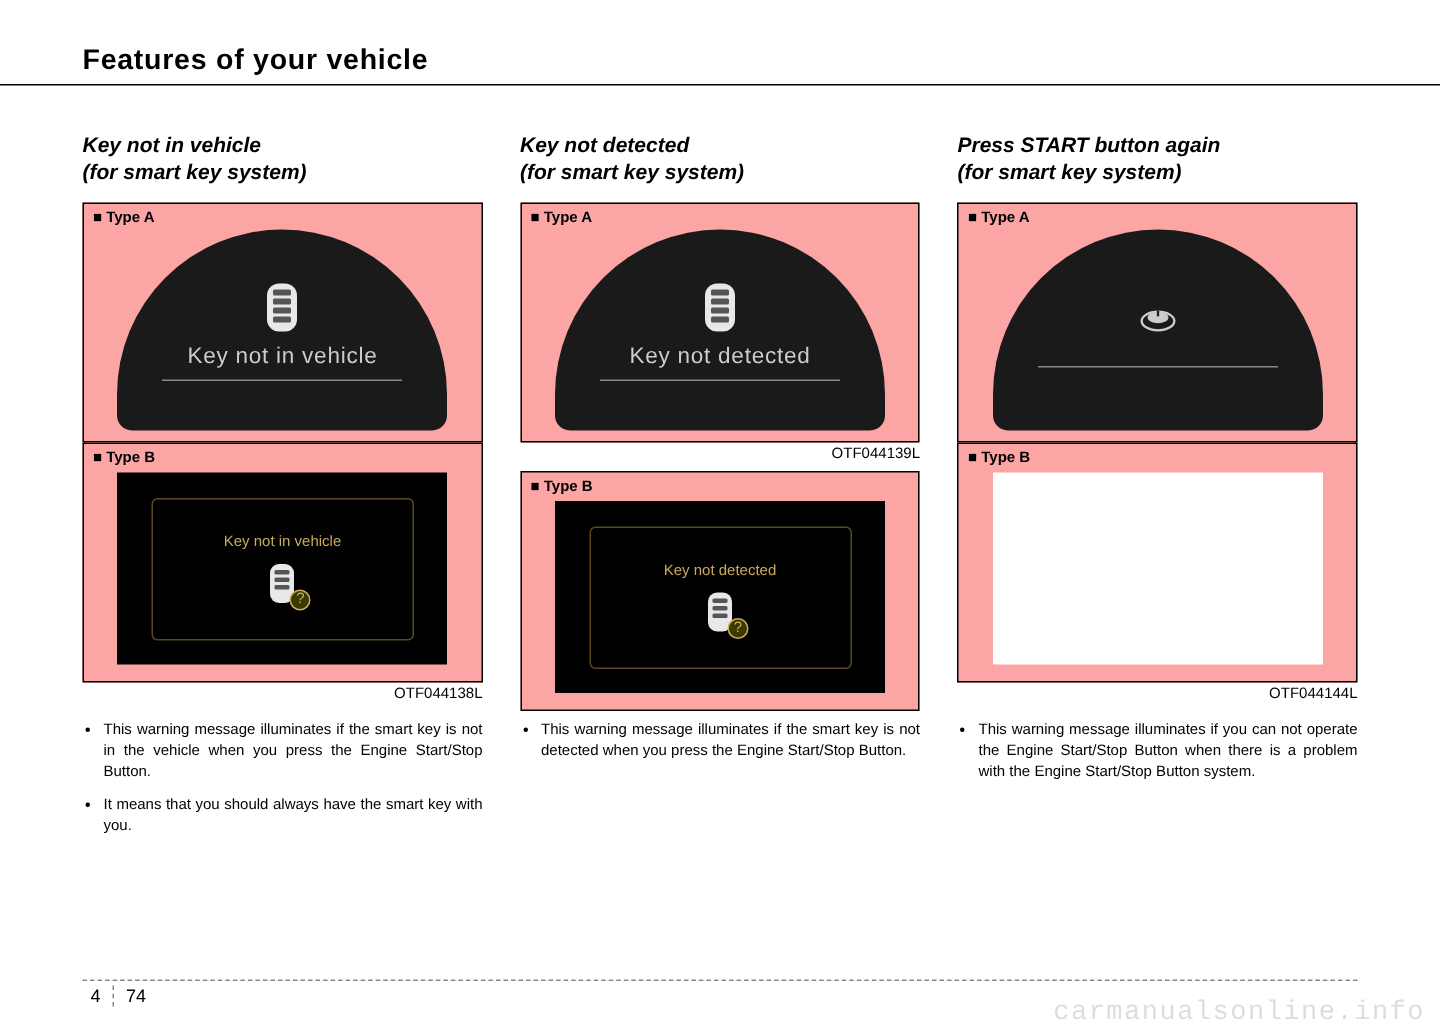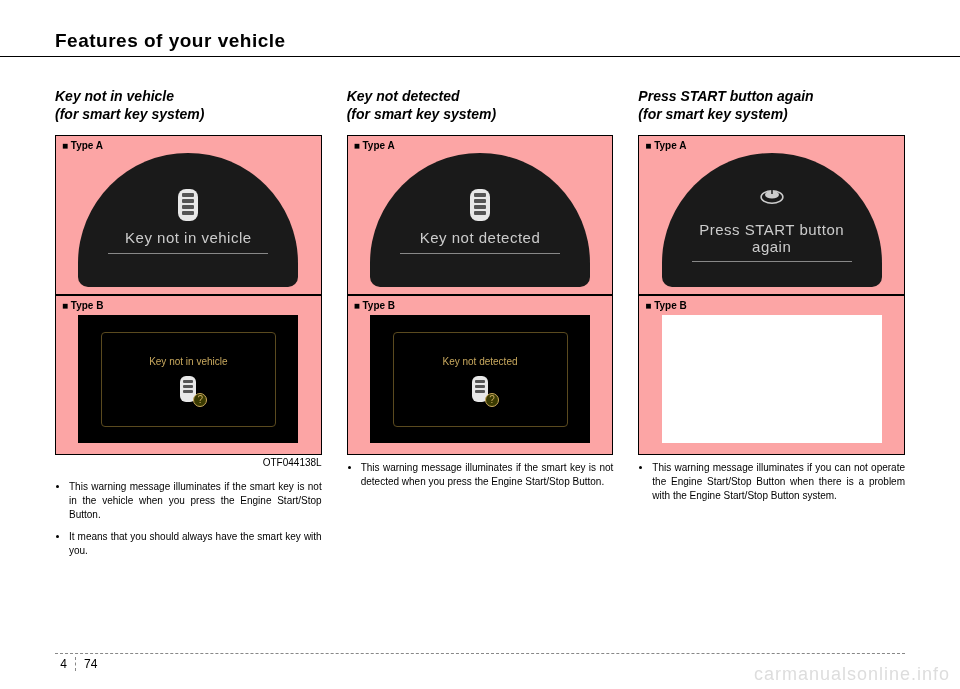--- a/index.html
+++ b/index.html
@@ -186,21 +186,21 @@
       height: 14px;
       border-left: 1px dashed #888;
     }
     .watermark {
       position: absolute;
       bottom: 4px;
       right: 10px;
       font-size: 18px;
       color: #ddd;
       letter-spacing: 1px;
-      font-family: Liberation Sans, sans-serif;
+      font-family: Liberation Mono, monospace;
     }
   </style>
 </head>
 <body>
 
 <div class="header-section">
   <div class="header-title">Features of your vehicle</div>
   <hr class="header-line">
 </div>
 
@@ -261,20 +261,21 @@
           <rect x="4" y="2" width="20" height="32" rx="8" fill="#e8e8e8"></rect>
           <rect x="8" y="6" width="12" height="4" rx="1" fill="#555"></rect>
           <rect x="8" y="12" width="12" height="4" rx="1" fill="#555"></rect>
           <rect x="8" y="18" width="12" height="4" rx="1" fill="#555"></rect>
           <rect x="8" y="24" width="12" height="4" rx="1" fill="#555"></rect>
         </svg>
         <div class="dash-a-text">Key not detected</div>
         <div class="divider"></div>
       </div>
     </div>
+    <div class="fig-code">OTF044139L</div>
 
     <div class="fig-box">
       <span class="type-label">■ Type B</span>
       <div class="dash-b">
         <div class="dash-b-inner">
           <div class="dash-b-text">Key not detected</div>
           <div class="fob-icon-small">
             <svg viewBox="0 0 22 28" width="22" height="28">
               <rect x="3" y="1" width="16" height="26" rx="6" fill="#e8e8e8"></rect>
               <rect x="6" y="5" width="10" height="3" rx="1" fill="#555"></rect>
@@ -297,30 +298,29 @@
 (for smart key system)</div>
 
     <div class="fig-box">
       <span class="type-label">■ Type A</span>
       <div class="dash-a">
         <svg class="fob-icon" viewBox="0 0 36 36">
           <ellipse cx="18" cy="18" rx="14" ry="8" fill="none" stroke="#ccc" stroke-width="2"></ellipse>
           <ellipse cx="18" cy="15" rx="9" ry="5" fill="#ccc"></ellipse>
           <path d="M 18 9 L 18 14" stroke="#222" stroke-width="2"></path>
         </svg>
-        <div class="dash-a-text" style="white-space:pre-line;">Press START button
-again</div>
         <div class="divider"></div>
       </div>
     </div>
 
     <div class="fig-box">
       <span class="type-label">■ Type B</span>
       <div class="blank-b"></div>
     </div>
+    <div class="fig-code">OTF044144L</div>
 
     <ul class="body-list">
       <li>This warning message illuminates if you can not operate the Engine Start/Stop Button when there is a problem with the Engine Start/Stop Button system.</li>
     </ul>
   </div>
 
 </div>
 
 <div class="footer">
   <hr class="dotted">

